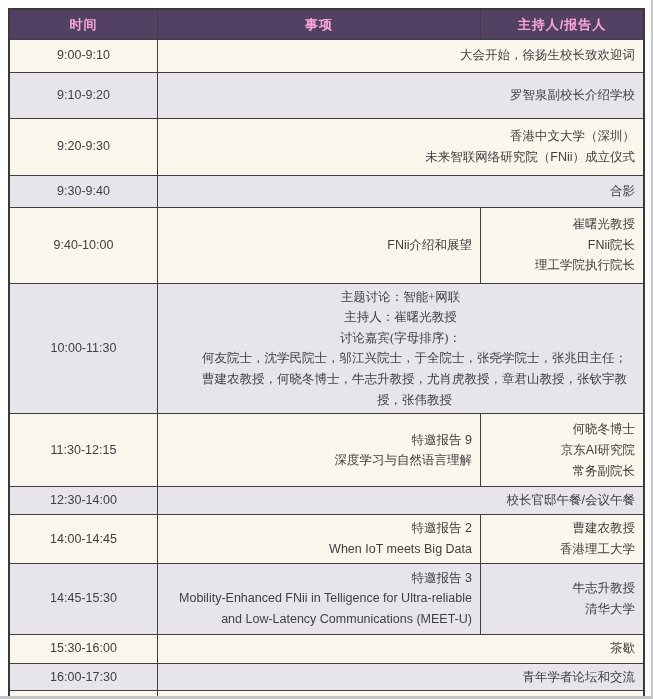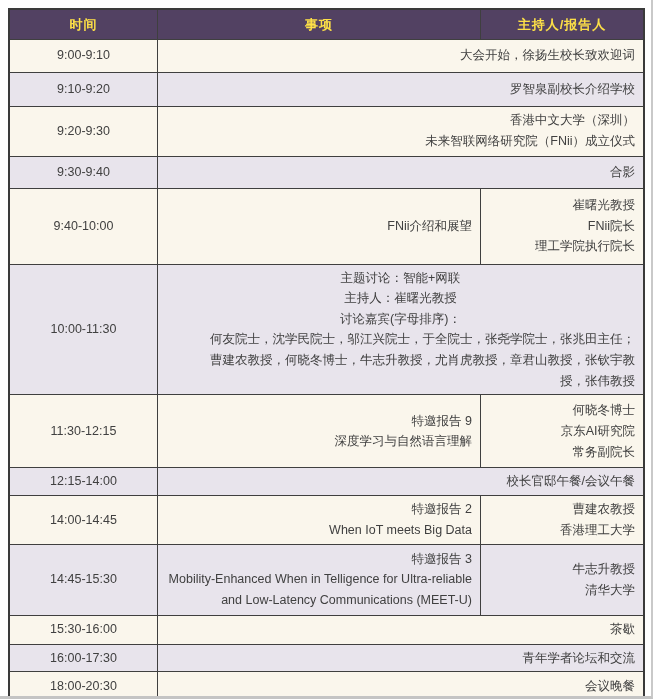--- a/index.html
+++ b/index.html
@@ -26,35 +26,35 @@
   .agenda th, .agenda td {
     border: 1px solid #3f3f3f;
     font-size: 12.5px;
     vertical-align: middle;
     text-align: center;
     line-height: 1.65;
     padding: 3px 8px;
   }
   .agenda thead th {
     background: #524162;
-    color: #fde047;
+    color: #f9a8d4;
     font-weight: bold;
     font-size: 13px;
     height: 30px;
     letter-spacing: 1px;
   }
   tr.row-light td { background: #faf6ec; }
   tr.row-alt   td { background: #e8e4ec; }
   .time-cell { white-space: nowrap; }
   .event-line, .speaker-line { display: block; text-align: right; }
   
-  .discussion-cell { text-align: left; padding: 4px 10px; }
+  .discussion-cell { text-align: left; padding: 4px 10px; font-family: Liberation Serif, serif; }
   .discussion-cell .d-title { display: block; text-align: center; }
   .discussion-cell .d-line  { display: block; text-align: center; }
-  .discussion-cell .d-indent{ display: block; text-align: right; padding-left: 28px; }
+  .discussion-cell .d-indent{ display: block; text-align: center; padding-left: 28px; }
 </style>
 </head>
 <body>
 
 <table class="agenda">
   <colgroup>
       <col class="c-time">
       <col class="c-event">
       <col class="c-speaker">
     </colgroup>
@@ -65,27 +65,27 @@
       <th>主持人/报告人</th>
     </tr>
   </thead>
   <tbody>
     <tr class="row-light" style="height:33px">
       <td class="time-cell">9:00-9:10</td>
       <td colspan="2">
         <span class="event-line">大会开始，徐扬生校长致欢迎词</span>
       </td>
     </tr>
-    <tr class="row-alt" style="height:34px">
+    <tr class="row-alt" style="height:46px">
       <td class="time-cell">9:10-9:20</td>
       <td colspan="2">
         <span class="event-line">罗智泉副校长介绍学校</span>
       </td>
     </tr>
-    <tr class="row-light" style="height:50px">
+    <tr class="row-light" style="height:57px">
       <td class="time-cell">9:20-9:30</td>
       <td colspan="2">
         <span class="event-line">香港中文大学（深圳）</span>
         <span class="event-line">未来智联网络研究院（FNii）成立仪式</span>
       </td>
     </tr>
     <tr class="row-alt" style="height:32px">
       <td class="time-cell">9:30-9:40</td>
       <td colspan="2">
         <span class="event-line">合影</span>
@@ -118,41 +118,41 @@
         <span class="event-line">特邀报告 9</span>
         <span class="event-line">深度学习与自然语言理解</span>
       </td>
       <td>
         <span class="speaker-line">何晓冬博士</span>
         <span class="speaker-line">京东AI研究院</span>
         <span class="speaker-line">常务副院长</span>
       </td>
     </tr>
     <tr class="row-alt" style="height:28px">
-      <td class="time-cell">12:15-14:00</td>
+      <td class="time-cell">12:30-14:00</td>
       <td colspan="2">
         <span class="event-line">校长官邸午餐/会议午餐</span>
       </td>
     </tr>
     <tr class="row-light" style="height:44px">
       <td class="time-cell">14:00-14:45</td>
       <td>
         <span class="event-line">特邀报告 2</span>
         <span class="event-line">When IoT meets Big Data</span>
       </td>
       <td>
         <span class="speaker-line">曹建农教授</span>
         <span class="speaker-line">香港理工大学</span>
       </td>
     </tr>
     <tr class="row-alt" style="height:71px">
       <td class="time-cell">14:45-15:30</td>
       <td>
         <span class="event-line">特邀报告 3</span>
-        <span class="event-line">Mobility-Enhanced When in Telligence for Ultra-reliable and Low-Latency Communications (MEET-U)</span>
+        <span class="event-line">Mobility-Enhanced FNii in Telligence for Ultra-reliable and Low-Latency Communications (MEET-U)</span>
       </td>
       <td>
         <span class="speaker-line">牛志升教授</span>
         <span class="speaker-line">清华大学</span>
       </td>
     </tr>
     <tr class="row-light" style="height:29px">
       <td class="time-cell">15:30-16:00</td>
       <td colspan="2">
         <span class="event-line">茶歇</span>

